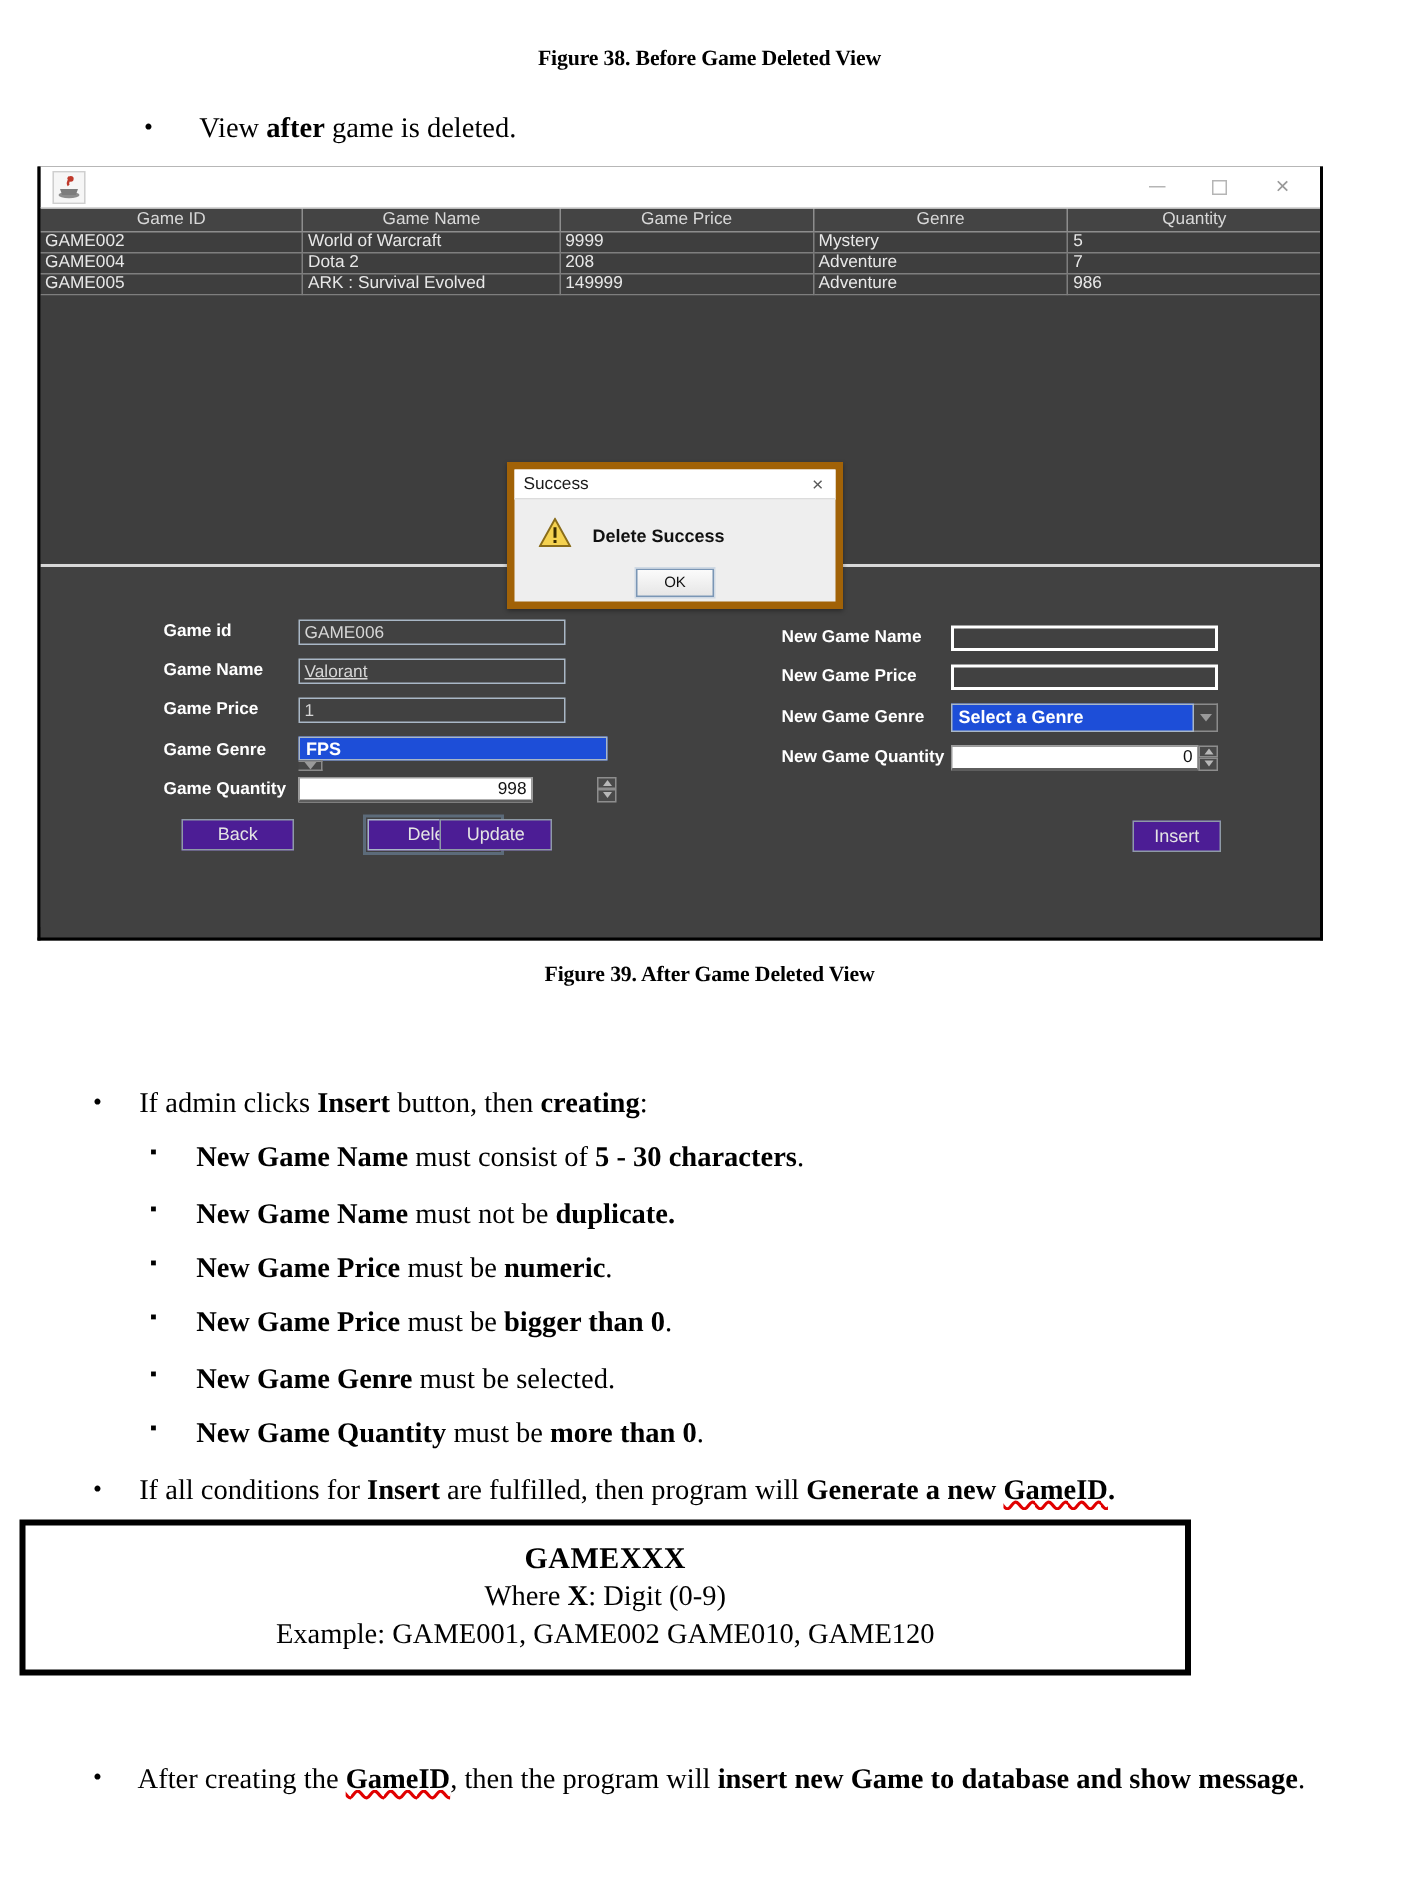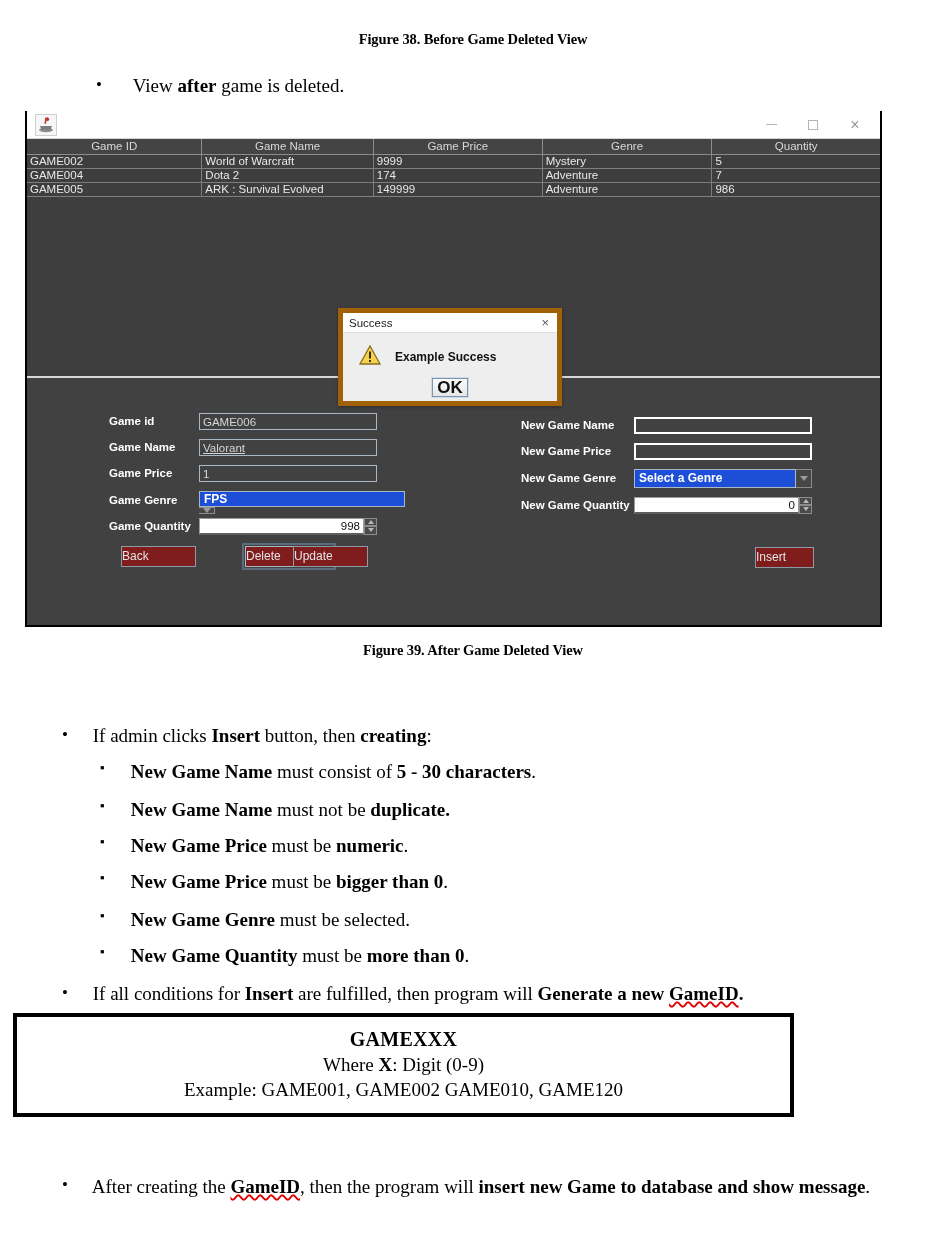--- a/index.html
+++ b/index.html
@@ -246,25 +246,26 @@
   .jspinner-btns span i {
     display: block;
     width: 0; height: 0;
     border-left: 3px solid transparent;
     border-right: 3px solid transparent;
   }
   .jspinner-btns span.up i { border-bottom: 4px solid #b8b8b8; }
   .jspinner-btns span.down i { border-top: 4px solid #b8b8b8; }
 
   .jbutton {
-    background: #7f1d1d;
+    background: #4c1d95;
     border: 1px solid #8e9aa6;
     color: #e4e4e4;
     font-size: 12px;
     font-family: "Liberation Sans", sans-serif;
+    text-align: center;
     line-height: 19px;
     height: 21px;
   }
   .jbutton.focused {
     border: 1px solid #a9b7c6;
     outline: 2px solid #5c6b7a;
     outline-offset: 1px;
   }
 
   
@@ -310,27 +311,27 @@
     font-weight: bold;
     color: #111111;
     padding-top: 5px;
   }
   .dlg-footer {
     display: flex;
     justify-content: center;
     margin-top: 9px;
   }
   .dlg-ok {
-    width: 36px;
+    width: 52px;
     height: 19px;
     background: linear-gradient(#fbfbfb,#e6e6e6);
     border: 1px solid #7a96b5;
     outline: 1px solid #cfd9e4;
-    font-size: 17px;
-    font-weight: bold;
+    font-size: 10px;
+    font-weight: normal;
     color: #101010;
     display: flex;
     align-items: center;
     justify-content: center;
     font-family: "Liberation Sans", sans-serif;
   }
 
   
   #gameid-box {
     position: absolute;
@@ -403,21 +404,21 @@
       <tr>
         <td>GAME002</td>
         <td>World of Warcraft</td>
         <td>9999</td>
         <td>Mystery</td>
         <td>5</td>
       </tr>
       <tr>
         <td>GAME004</td>
         <td>Dota 2</td>
-        <td>174</td>
+        <td>208</td>
         <td>Adventure</td>
         <td>7</td>
       </tr>
       <tr>
         <td>GAME005</td>
         <td>ARK : Survival Evolved</td>
         <td>149999</td>
         <td>Adventure</td>
         <td>986</td>
       </tr>
@@ -445,21 +446,21 @@
       <span class="form-label" style="width:90px;">Game Genre</span>
       <span class="jcombo" style="width:206px;flex-direction:column;">
         <span class="jcombo-field">FPS</span>
         <span class="jcombo-arrow">
             <i></i>
           </span>
       </span>
     </div>
     <div class="form-row" style="left:82px; top:140px;">
       <span class="form-label" style="width:90px;">Game Quantity</span>
-      <span class="jspinner" style="width:178px;">
+      <span class="jspinner" style="width:212px;gap:43px;">
         <span class="jspinner-field">998</span>
         <span class="jspinner-btns">
           <span class="up">
               <i></i>
             </span>
           <span class="down">
               <i></i>
             </span>
         </span>
       </span>
@@ -510,21 +511,21 @@
       <span class="dlg-close">×</span>
     </div>
     <div class="dlg-body">
       <span>
         <svg width="22" height="20" viewBox="0 0 22 20">
           <polygon points="11,1 21,19 1,19" fill="#f5d250" stroke="#8a6d1a" stroke-width="1.3"></polygon>
           <rect x="10" y="6.5" width="2" height="7" fill="#3a2c00"></rect>
           <rect x="10" y="15" width="2" height="2" fill="#3a2c00"></rect>
         </svg>
       </span>
-      <span class="dlg-msg">Example Success</span>
+      <span class="dlg-msg">Delete Success</span>
     </div>
     <div class="dlg-footer">
       <span class="dlg-ok">OK</span>
     </div>
   </div>
 </div>
 
 <div class="fig-caption" style="position:absolute; left:0; top:642px; width:946px;">Figure 39. After Game Deleted View</div>
 
 <div class="doc-bullet-l1" style="position:absolute; left:62px; top:725px; width:820px;">

